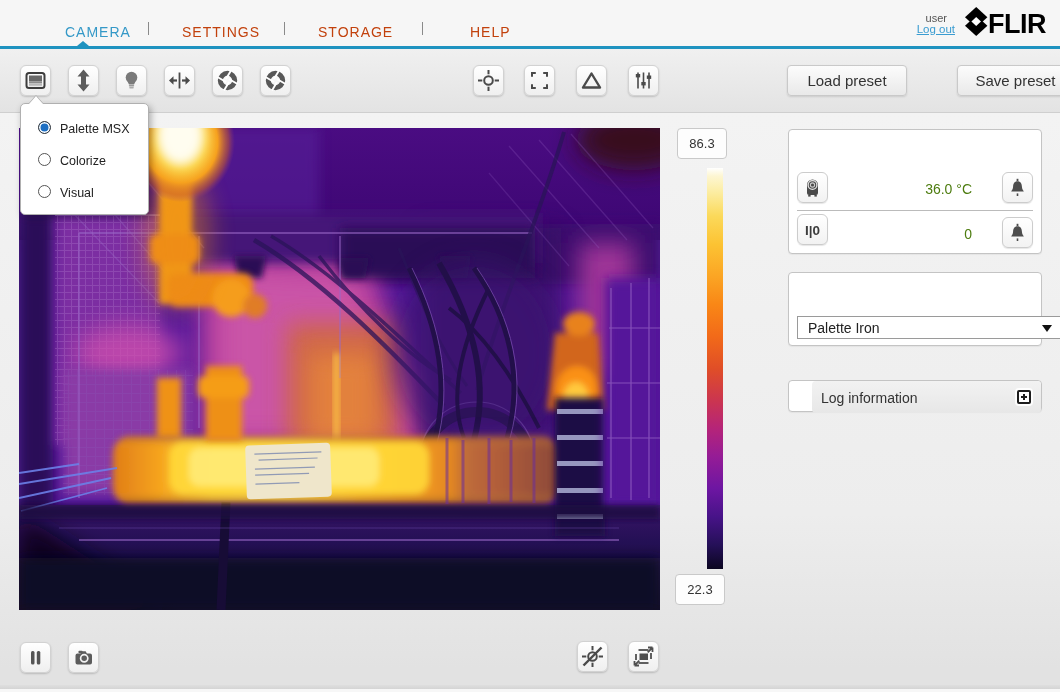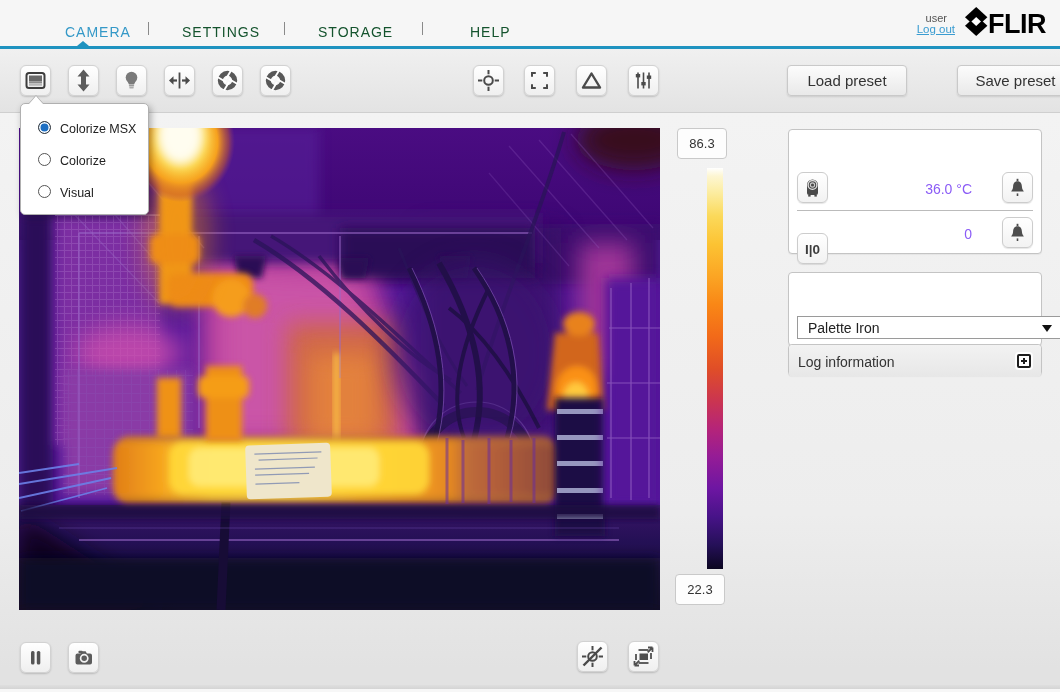--- a/index.html
+++ b/index.html
@@ -3,21 +3,21 @@
 <meta charset="utf-8">
 <style>
 * { margin:0; padding:0; box-sizing:border-box; }
 html,body { width:1060px; height:692px; overflow:hidden; background:#f6f6f6; font-family:"Liberation Sans", sans-serif; }
 #page { position:relative; width:1060px; height:692px; }
 
 
 #topbar { position:absolute; left:0; top:0; width:1060px; height:46px; background:#f6f6f6; }
 #navline { position:absolute; left:0; top:46px; width:1060px; height:3px; background:#1f93c0; }
 #navnotch { position:absolute; left:77px; top:41px; width:0; height:0; border-left:6px solid transparent; border-right:6px solid transparent; border-bottom:5px solid #1f93c0; }
-.tab { position:absolute; top:24px; font-size:14px; letter-spacing:1px; color:#14532d; }
+.tab { position:absolute; top:24px; font-size:14px; letter-spacing:1px; color:#c2410c; }
 .tab.active { color:#3498c7; }
 .tabsep { position:absolute; top:22px; width:1px; height:13px; background:#8a8a8a; }
 #usr { position:absolute; top:12px; right:113px; font-size:11px; color:#555; }
 #logout { position:absolute; top:23px; right:105px; font-size:11.5px; color:#3a9cd1; text-decoration:underline; }
 #flirlogo { position:absolute; left:963px; top:6px;text-align:right; }
 
 
 #toolbar { position:absolute; left:0; top:49px; width:1060px; height:64px; background:linear-gradient(#f0f0f0,#e3e3e3); border-bottom:1px solid #cfcfcf; }
 .ibtn { position:absolute; top:65px; width:31px; height:31px; border-radius:6px; border:1px solid #d2d2d2; background:linear-gradient(#ffffff,#efefef); box-shadow:0 1px 2px rgba(0,0,0,0.18); }
 .ibtn svg { position:absolute; left:0; top:0; }
@@ -39,24 +39,24 @@
 
 .panel { position:absolute; left:788px; width:254px; border:1px solid #c4c4c4; border-radius:4px; background:#fff; box-shadow:0 1px 1px rgba(0,0,0,0.05); }
 .phead { position:relative; height:32px; background:linear-gradient(#f5f5f5,#e9e9e9); border-bottom:1px solid #cccccc; border-radius:4px 4px 0 0; }
 .phead.only { border-bottom:none; border-radius:4px; background:linear-gradient(#f2f2f2,#e7e7e7); }
 .ptitle { position:absolute; left:9px; top:9px; font-size:14px; color:#333; }
 .pbox { position:absolute; right:10px; top:9px; width:14px; height:14px; border:2px solid #1c1c1c; border-radius:2px; background:#fdfdfd; box-shadow:0 0 0 2px rgba(255,255,255,0.9); }
 .pbox .mi { position:absolute; left:2px; top:4.25px; width:6px; height:1.5px; background:#1c1c1c; }
 .pbox .vi { position:absolute; left:4.25px; top:2px; width:1.5px; height:6px; background:#1c1c1c; }
 #panel-meas { top:129px; height:125px; }
 #panel-col { top:272px; height:74px; }
-#panel-log { top:344px; height:32px; border-radius:4px; }
+#panel-log { top:380px; height:32px; border-radius:4px;padding-left:23px; }
 .rowdiv { position:absolute; left:8px; right:8px; top:80px; height:1px; background:#bbb; }
 .sqbtn { position:absolute; width:31px; height:31px; border:1px solid #cccccc; border-radius:6px; background:linear-gradient(#ffffff,#f2f2f2); box-shadow:0 1px 1px rgba(0,0,0,0.1); }
-.mval { position:absolute; right:69px; font-size:14px; color:#8b5cf6; }
+.mval { position:absolute; right:69px; font-size:14px; color:#4d7c0f; }
 #colsel { position:absolute; left:8px; top:43px; width:266px; height:23px; border:1px solid #9a9a9a; background:#fff; }
 #colsel .seltxt { position:absolute; left:10px; top:3px; font-size:14px; color:#222; }
 #colsel .car { position:absolute; left:auto; right:10px; top:8px; width:0; height:0; border-left:5px solid transparent; border-right:5px solid transparent; border-top:7px solid #111; }
 
 
 #dropdown { position:absolute; left:20px; top:103px; width:129px; height:112px; background:#fff; border:1px solid #b0b0b0; border-radius:5px; box-shadow:2px 3px 7px rgba(0,0,0,0.3); }
 #dropnotch { position:absolute; left:29px; top:96px; width:0; height:0; border-left:7px solid transparent; border-right:7px solid transparent; border-bottom:8px solid #fff; filter:drop-shadow(0 -1px 0 #aaa); }
 .drow { position:absolute; left:17px; height:14px; }
 .radio { position:absolute; left:0; top:0; width:13px; height:13px; border:1.5px solid #555; border-radius:50%; background:#fff; }
 .radio.sel { background:#1d6fc3; box-shadow:inset 0 0 0 1.5px #fff; border-color:#3a3a3a; }
@@ -395,21 +395,21 @@
           <circle cx="14.5" cy="12" r="4.4" fill="none" stroke="#e6e6e6" stroke-width="1.3"></circle>
           <circle cx="14.5" cy="12" r="2.1" fill="none" stroke="#cccccc" stroke-width="1.1"></circle>
         </svg></div>
     <span class="mval" style="top:51px;">36.0 °C</span>
     <div class="sqbtn" style="right:8px; top:42px;" id="bell1"><svg width="29" height="29" viewBox="0 0 29 29">
           <rect x="13.6" y="5.8" width="1.8" height="2.2" fill="#4d4d4d"></rect>
           <path d="M14.5 8.2 c-3.2 0 -4.3 2.6 -4.4 5.2 c-0.1 2.6 -1.2 4.1 -1.8 4.6 v0.6 h12.4 v-0.6 c-0.6-0.5 -1.7-2 -1.8-4.6 c-0.1-2.6 -1.2-5.2 -4.4-5.2 Z" fill="#4d4d4d"></path>
           <rect x="13.7" y="20.4" width="1.6" height="2.6" fill="#4d4d4d"></rect>
         </svg></div>
     <div class="rowdiv"></div>
-    <div class="sqbtn" style="left:8px; top:103px;" id="io-ico"><svg width="29" height="29" viewBox="0 0 29 29">
+    <div class="sqbtn" style="left:8px; top:84px;" id="io-ico"><svg width="29" height="29" viewBox="0 0 29 29">
           <text x="14.5" y="19.5" text-anchor="middle" font-family="Liberation Sans, sans-serif" font-size="13.5" font-weight="bold" fill="#3c3c3c">I|0</text>
         </svg></div>
     <span class="mval" style="top:96px;">0</span>
     <div class="sqbtn" style="right:8px; top:87px;" id="bell2"><svg width="29" height="29" viewBox="0 0 29 29">
           <rect x="13.6" y="5.8" width="1.8" height="2.2" fill="#4d4d4d"></rect>
           <path d="M14.5 8.2 c-3.2 0 -4.3 2.6 -4.4 5.2 c-0.1 2.6 -1.2 4.1 -1.8 4.6 v0.6 h12.4 v-0.6 c-0.6-0.5 -1.7-2 -1.8-4.6 c-0.1-2.6 -1.2-5.2 -4.4-5.2 Z" fill="#4d4d4d"></path>
           <rect x="13.7" y="20.4" width="1.6" height="2.6" fill="#4d4d4d"></rect>
         </svg></div>
   </div>
   <div class="panel" id="panel-col">
@@ -424,21 +424,21 @@
         <span class="pbox">
           <span class="mi"></span>
           <span class="vi"></span>
         </span>
       </div>
   </div>
 
   <div id="dropdown">
     <div class="drow" style="top:17px;">
         <span class="radio sel"></span>
-        <label>Colorize MSX</label>
+        <label>Palette MSX</label>
       </div>
     <div class="drow" style="top:49px;">
         <span class="radio"></span>
         <label>Colorize</label>
       </div>
     <div class="drow" style="top:81px;">
         <span class="radio"></span>
         <label>Visual</label>
       </div>
   </div>

